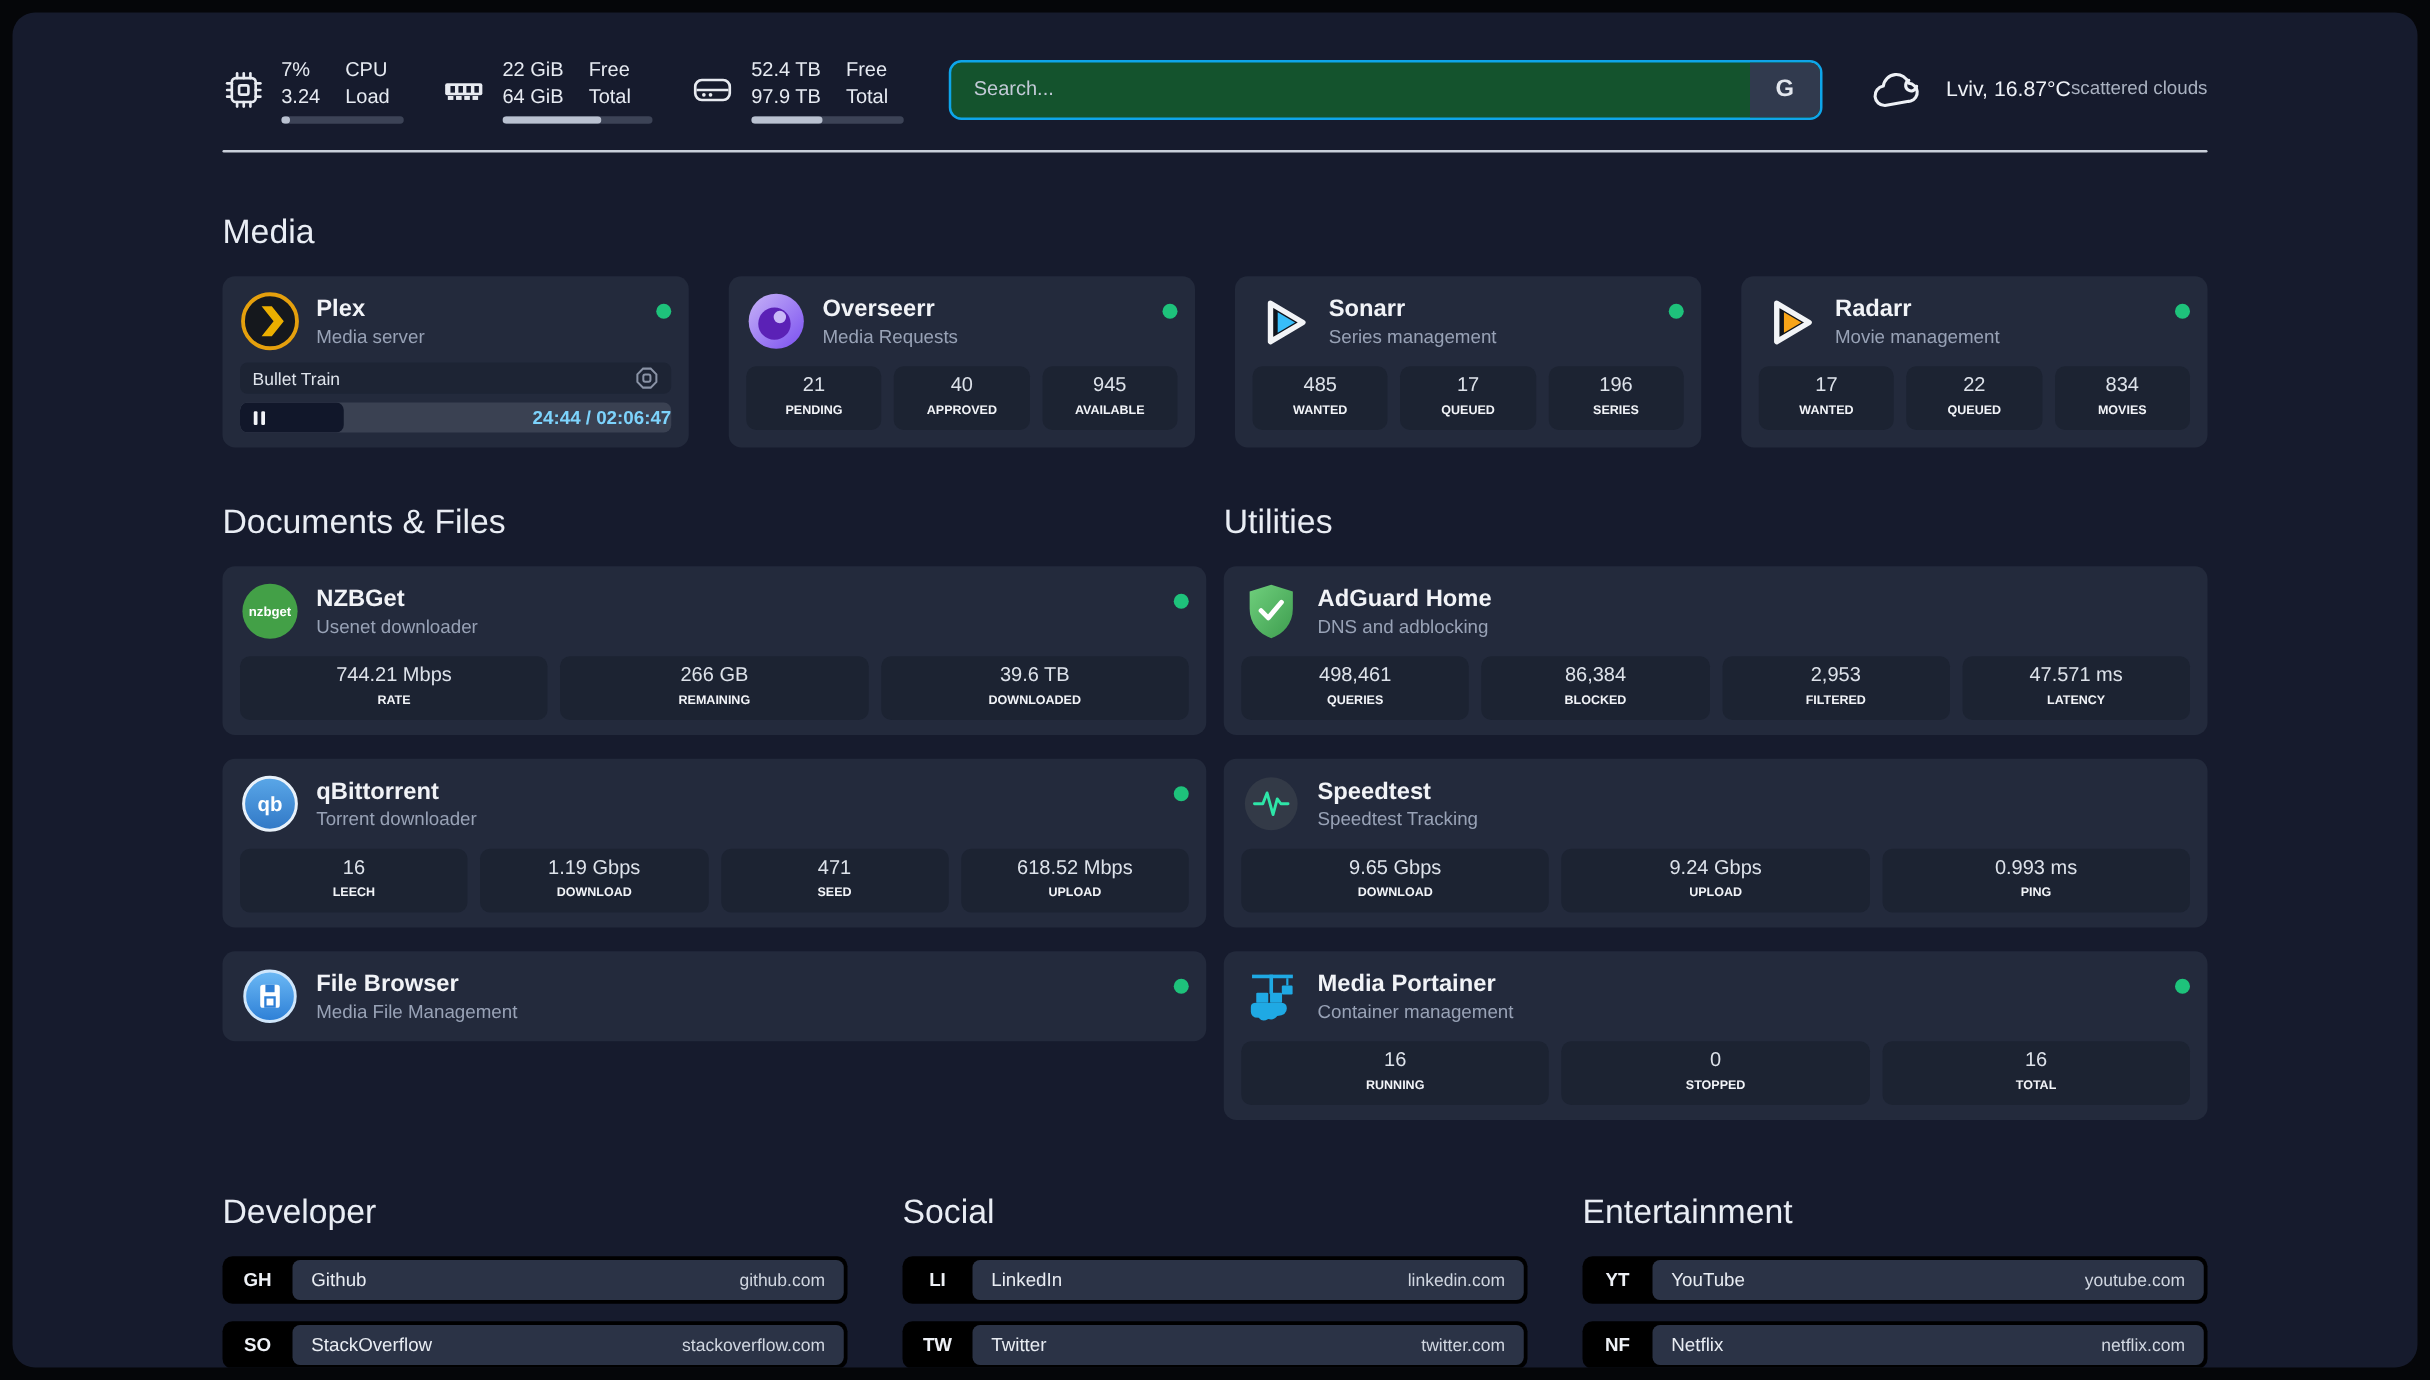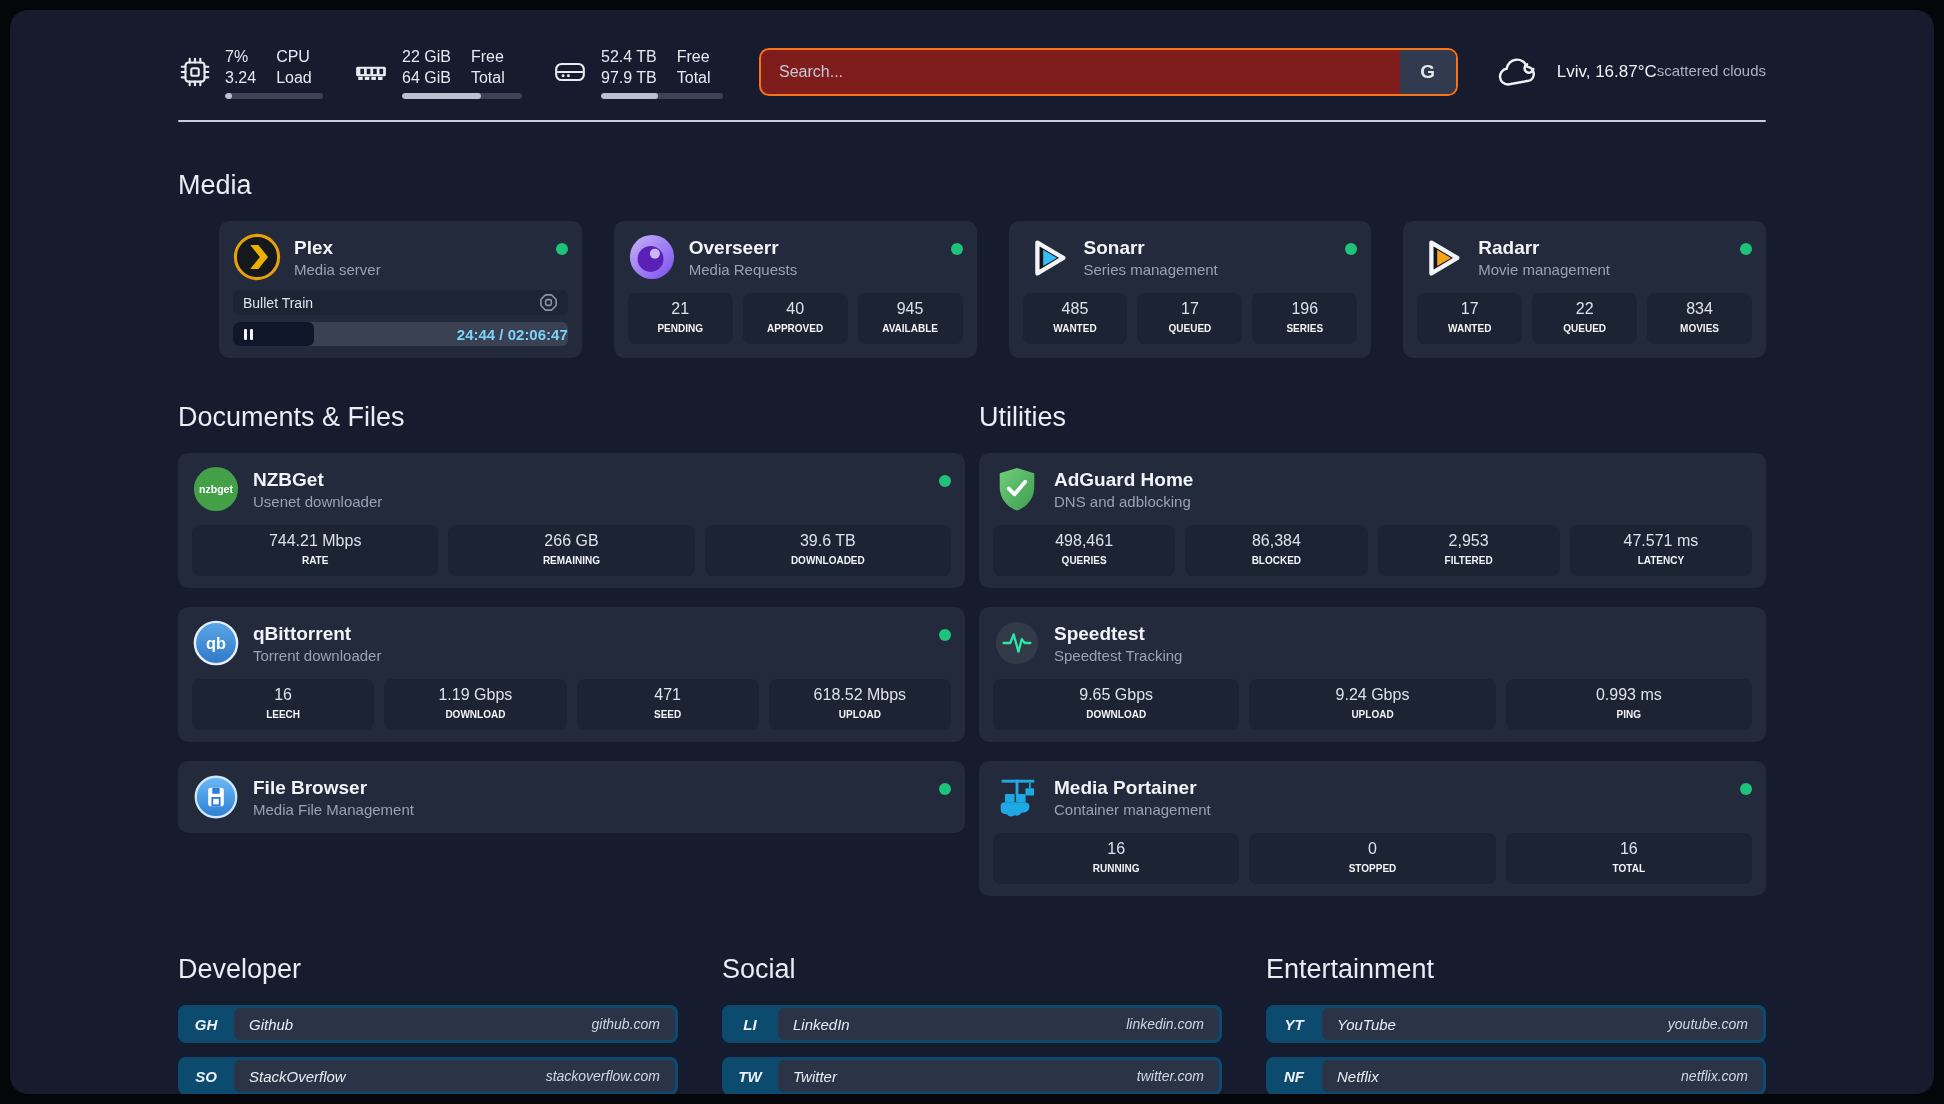--- a/index.html
+++ b/index.html
@@ -11,39 +11,39 @@
   .header{display:flex;align-items:center;margin:34px 168px 0;height:56px;}
   .hstats{display:flex;gap:30px;flex:none;align-items:center;}
   .hstat{display:flex;align-items:center;gap:13px;}
   .hstat svg{flex:none;}
   .hstat-body{display:flex;flex-direction:column;}
   .hstat-cols{display:flex;gap:20px;font-size:16px;color:#e6eaf1;line-height:21px;}
   .hstat-col{white-space:nowrap;}
   .hstat-bar{margin-top:5px;height:6px;border-radius:3px;background:#3c4356;overflow:hidden;}
   .hstat-fill{height:100%;border-radius:3px;background:#b9c1d0;}
 
-  .search{flex:1;margin:0 36px;height:44px;border:2px solid #f97316;border-radius:10px;
-    background:#7f1d1d;display:flex;align-items:stretch;overflow:hidden;}
+  .search{flex:1;margin:0 36px;height:44px;border:2px solid #0ea5e9;border-radius:10px;
+    background:#14532d;display:flex;align-items:stretch;overflow:hidden;}
   .search input{flex:1;background:transparent;border:none;outline:none;color:#e8ecf3;
     font-size:16px;padding:0 18px;font-family:inherit;}
   .search input::placeholder{color:#c3cad7;}
   .search-btn{width:56px;background:#313a4e;display:flex;align-items:center;justify-content:center;
     color:#e3e7ee;font-size:19px;font-weight:600;cursor:pointer;}
 
   .weather{display:flex;align-items:center;gap:15px;flex:none;}
   .weather-lines{display:flex;flex-direction:row;}
   .weather-main{font-size:17px;color:#eef1f6;line-height:22px;}
   .weather-sub{font-size:15px;color:#aab2c1;line-height:20px;}
 
   .divider{margin:20px 168px 0;height:2px;background:#c9cfda;border-radius:1px;}
 
   
   .section-title{font-size:27px;font-weight:500;color:#e9edf4;margin:0 0 20px;}
   .media-section{margin-top:48px;}
-  .media-grid{display:grid;grid-template-columns:repeat(4,1fr);gap:32px;margin-left:41px;}
+  .media-grid{display:grid;grid-template-columns:repeat(4,1fr);gap:32px;}
 
   .card{background:#232a3c;border-radius:10px;padding:12px 14px;cursor:pointer;}
   .card-head{display:flex;align-items:center;gap:13px;}
   .app-icon{width:48px;height:48px;flex:none;display:flex;align-items:center;justify-content:center;}
   .card-titles{flex:1;min-width:0;}
   .card-title{font-size:19px;font-weight:600;color:#f1f3f7;line-height:23px;}
   .card-sub{font-size:15px;color:#98a2b6;line-height:19px;margin-top:1px;}
   .status-dot{width:12px;height:12px;border-radius:50%;background:#1ec27b;flex:none;
     align-self:flex-start;margin-top:10px;}
 
@@ -64,22 +64,22 @@
   .pause-icon{display:flex;gap:3px;}
   .pause-icon span{display:block;width:3px;height:11px;background:#f2f4f8;border-radius:1px;}
   .plex-time{margin-left:auto;font-size:15px;font-weight:700;color:#7dd3fc;z-index:1;}
 
   
   .two-col{display:grid;grid-template-columns:1fr 1fr;column-gap:14px;margin-top:44px;}
   .col-cards{display:flex;flex-direction:column;gap:19px;}
 
   
   .links-grid{display:grid;grid-template-columns:repeat(3,1fr);column-gap:44px;margin-top:58px;}
-  .link-row{display:flex;align-items:stretch;height:38px;margin-bottom:14px;background:#0c4a6e;
-    border-radius:8px;cursor:pointer;font-style:italic;}
+  .link-row{display:flex;align-items:stretch;height:38px;margin-bottom:14px;background:#000000;
+    border-radius:8px;cursor:pointer;}
   .link-abbr{width:56px;display:flex;align-items:center;justify-content:center;
     font-size:15px;font-weight:700;color:#eef1f6;flex:none;}
   .link-main{flex:1;margin:3px 3px 3px 0;background:#2b3346;border-radius:6px;display:flex;
     align-items:center;justify-content:space-between;padding:0 15px;min-width:0;}
   .link-name{font-size:15px;color:#e8ecf2;}
   .link-url{font-size:14px;color:#d0d6e0;}
 
   svg{display:block;}
 </style>
 </head>

